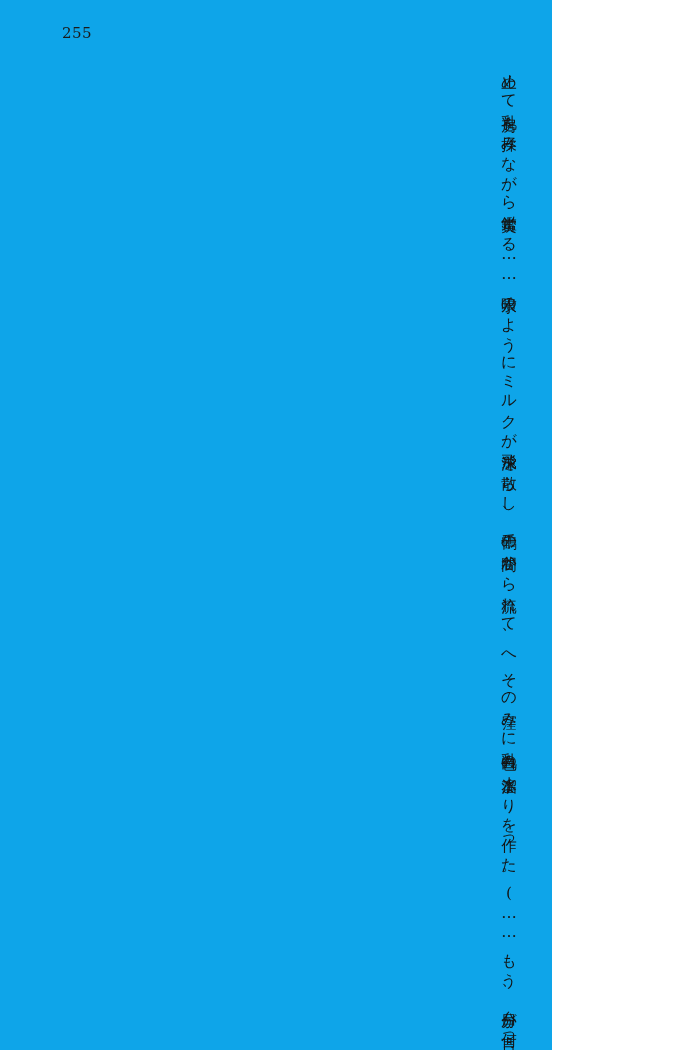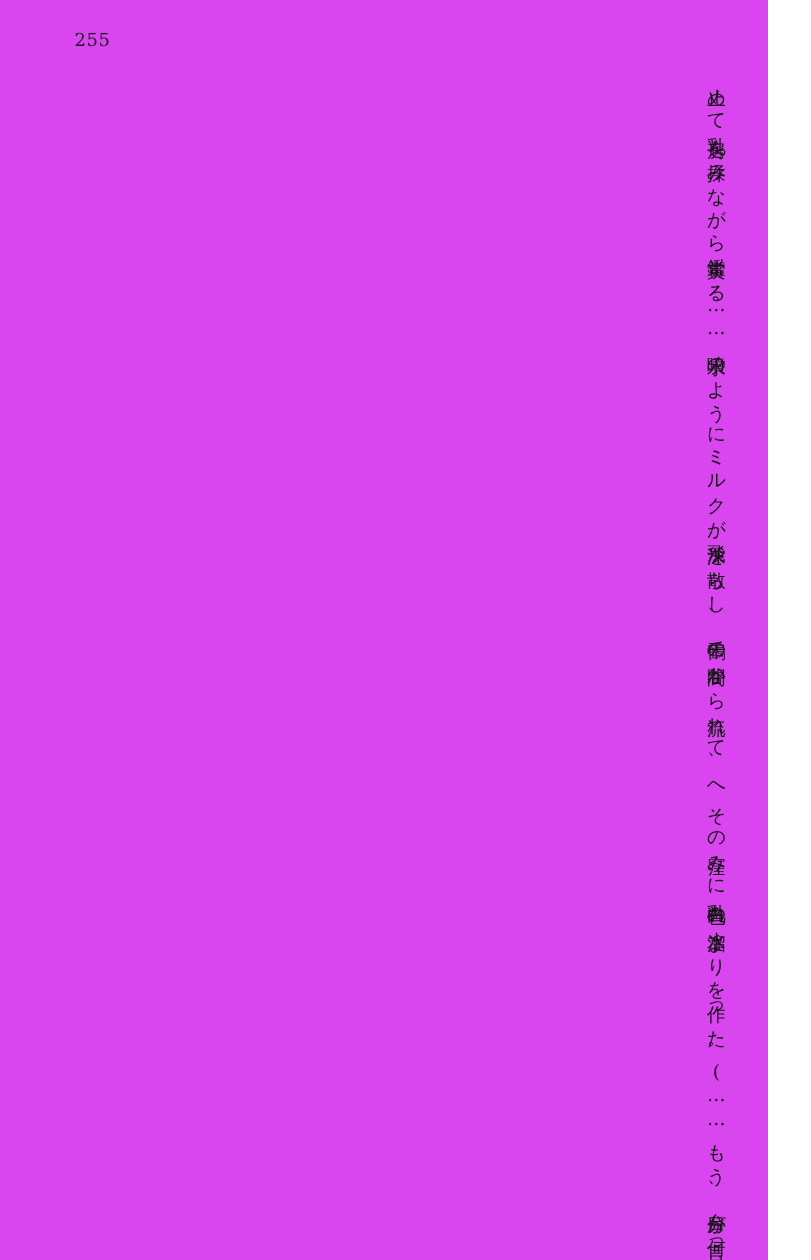--- a/index.html
+++ b/index.html
@@ -9,23 +9,23 @@
   }
   body {
     width: 676px;
     height: 1050px;
     overflow: hidden;
     font-family: "DejaVu Serif", "Liberation Serif", serif;
     color: #141414;
   }
   .page {
     position: relative;
-    width: 640px;
+    width: 552px;
     height: 1050px;
-    background: #d946ef;
+    background: #0ea5e9;
     box-sizing: border-box;
   }
   .page-number {
     position: absolute;
     top: 24px;
     left: 62px;
     font-size: 15px;
     letter-spacing: 0.5px;
     color: #1a1a1a;
     font-family: "DejaVu Serif", "Liberation Serif", serif;

